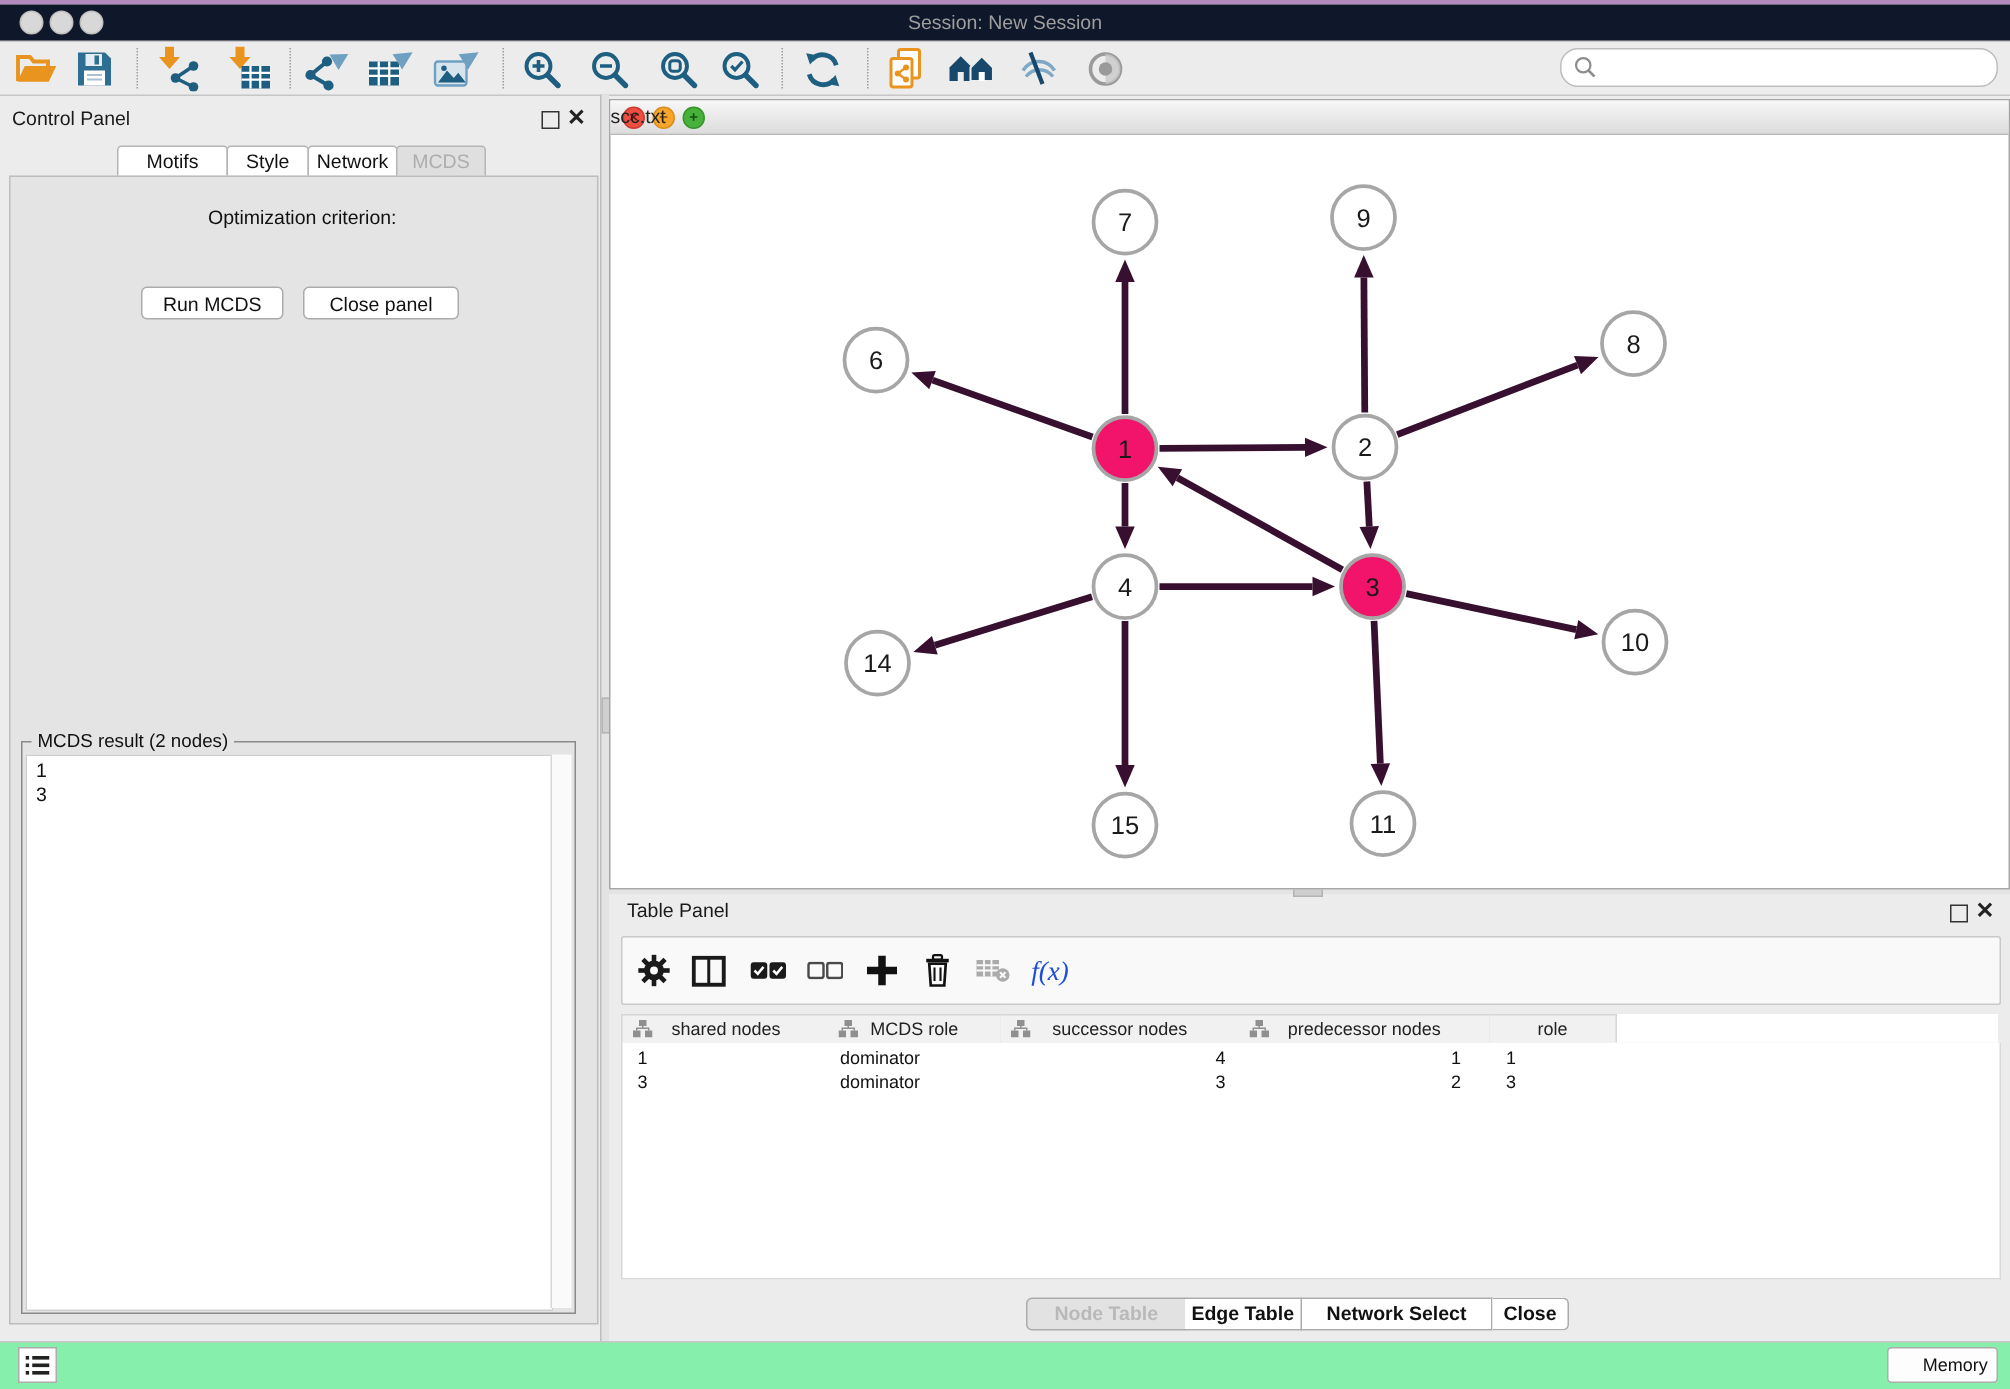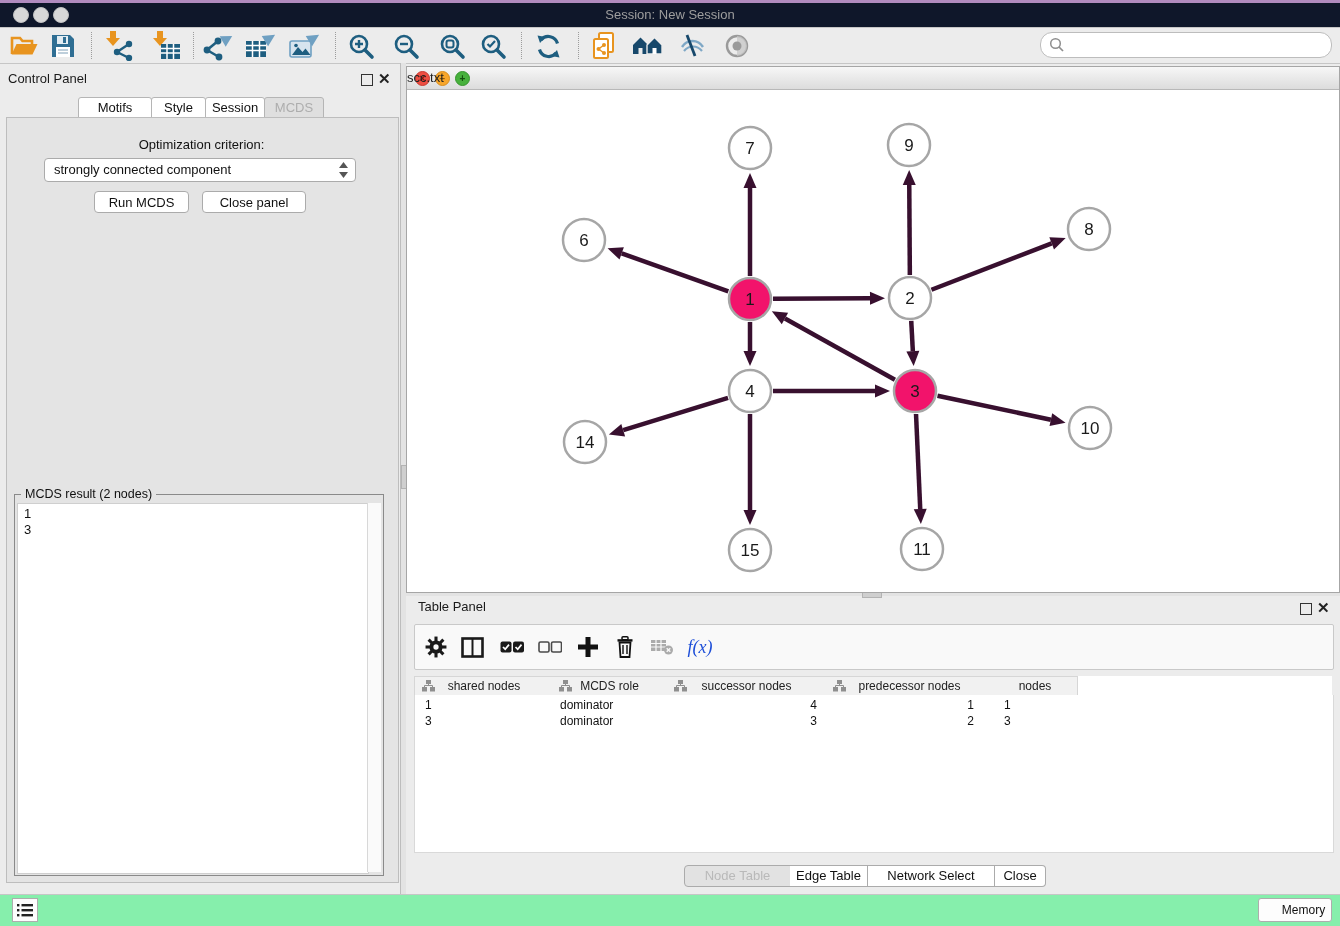--- a/index.html
+++ b/index.html
@@ -75,21 +75,21 @@
   .tp-btn{position:absolute;top:7px;width:32px;height:30px;background:transparent;border:none;padding:0;
           display:flex;align-items:center;justify-content:center;}
   .fx{font-family:"Liberation Serif",serif;font-style:italic;font-size:18px;color:#1d4ed8;}
   .tbl-header{left:414px;top:676px;width:918px;height:19px;background:#fff;}
   .th-cell{position:absolute;top:0;height:18px;background:#F1F1F1;border:1px solid #D6D6D6;border-left:none;
            font-size:12px;color:#222;text-align:center;line-height:18px;}
   .th-cell:first-child{border-left:1px solid #D6D6D6;}
   .th-icon{position:absolute;left:7px;top:3px;}
   .tbl-body{left:414px;top:695px;width:918px;height:157px;background:#fff;border:1px solid #D9D9D9;border-top:none;}
   .td-cell{position:absolute;height:16px;font-size:12px;color:#111;line-height:16px;overflow:hidden;}
-  .tp-tab{position:absolute;top:269px;height:20px;line-height:20px;text-align:center;font-size:13px;font-weight:normal;
+  .tp-tab{position:absolute;top:269px;height:20px;line-height:20px;text-align:center;font-size:13px;font-weight:bold;
           background:#fff;border:1px solid #ABABAB;border-left:none;color:#111;}
   .tp-tab.first{border-left:1px solid #ABABAB;border-radius:4px 0 0 4px;}
   .tp-tab.last{border-radius:0 4px 4px 0;}
   .tp-tab.sel{background:#E2E2E2;color:#B9B9B9;}
 
   
   .statusbar{left:0;top:894px;width:100%;height:32px;background:#86efac;border-top:1px solid #C6C6C6;}
   .sb-left-btn{position:absolute;left:12px;top:3px;width:26px;height:24px;background:#FDFDFD;
                border:1px solid #ADADAD;display:flex;align-items:center;justify-content:center;padding:0;}
   .memory-btn{position:absolute;right:8px;top:3px;width:74px;height:24px;background:#FDFDFD;
@@ -254,33 +254,26 @@
       <input placeholder="" style="">
     </div>
   </div>
 
   <div class="abs cp-title">Control Panel</div>
   <span class="panel-float" style="left:361px;top:74px"></span>
   <span class="panel-close" style="left:378px;top:73px">✕</span>
 
   <div class="abs cp-tab" style="left:78px;width:72px">Motifs</div>
   <div class="abs cp-tab" style="left:151px;width:53px">Style</div>
-  <div class="abs cp-tab" style="left:205px;width:58px">Session</div>
+  <div class="abs cp-tab" style="left:205px;width:58px">Network</div>
   <div class="abs cp-tab sel" style="left:264px;width:58px">MCDS</div>
 
   <div class="abs cp-body"></div>
   <div class="abs opt-label">Optimization criterion:</div>
 
-  <div class="abs dropdown">
-    <span class="dd-text">strongly connected component</span>
-    <svg class="dd-arrows" width="9" height="16" viewBox="0 0 9 16">
-      <polygon points="4.5,0 9,6 0,6" fill="#555"></polygon>
-      <polygon points="4.5,16 9,10 0,10" fill="#555"></polygon>
-      </svg>
-  </div>
 
   <button class="btn" style="left:94px;top:191px;width:95px">Run MCDS</button>
   <button class="btn" style="left:202px;top:191px;width:104px">Close panel</button>
 
   <div class="abs result-group">
     <span class="result-legend">MCDS result (2 nodes)</span>
     <div class="result-inner">
       <div class="result-text" style="top:2px">1</div>
       <div class="result-text" style="top:18px">3</div>
     </div>
@@ -452,21 +445,21 @@
     <div class="th-cell" style="left:412px;width:167px">
       <svg class="th-icon" width="13" height="12" viewBox="0 0 13 12">
         <rect x="4" y="0" width="5" height="4" fill="#8F8F8F"></rect>
           <rect x="0" y="7" width="5" height="4.5" fill="#8F8F8F"></rect>
         <rect x="8" y="7" width="5" height="4.5" fill="#8F8F8F"></rect>
         <path d="M6.5 4 v1.5 M2.5 7 v-1.5 h8 v1.5" fill="none" stroke="#8F8F8F" stroke-width="1"></path>
         </svg>
       <span>predecessor nodes</span>
     </div>
     <div class="th-cell" style="left:579px;width:84px">
-      <span>nodes</span>
+      <span>role</span>
     </div>
   </div>
 
   <div class="abs tbl-body">
     <div>
       <span class="td-cell" style="left:10px;top:2px;width:120px">1</span>
       <span class="td-cell" style="left:145px;top:2px;width:105px">dominator</span>
       <span class="td-cell" style="left:253px;top:2px;width:149px;text-align:right">4</span>
       <span class="td-cell" style="left:412px;top:2px;width:147px;text-align:right">1</span>
       <span class="td-cell" style="left:589px;top:2px;width:70px">1</span>

